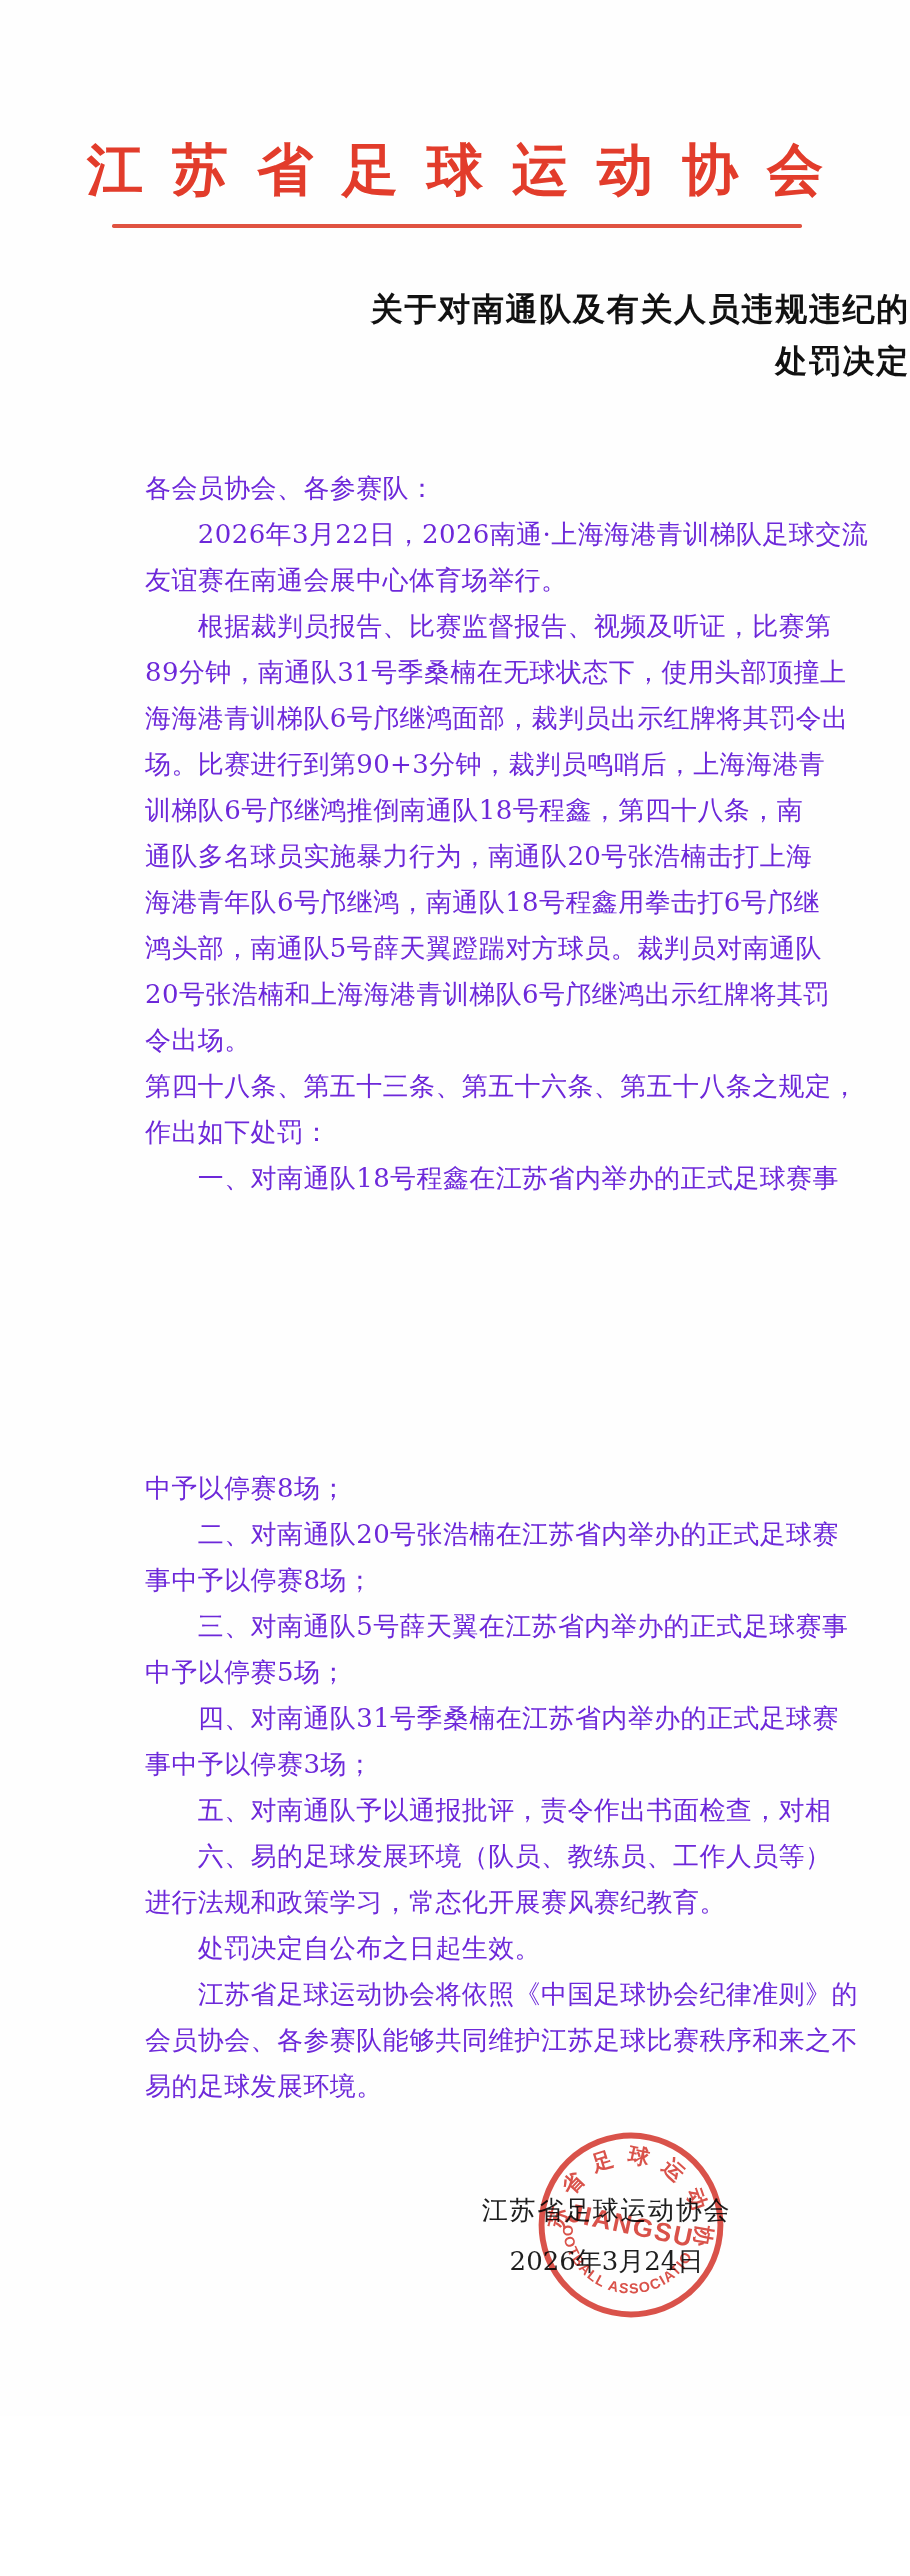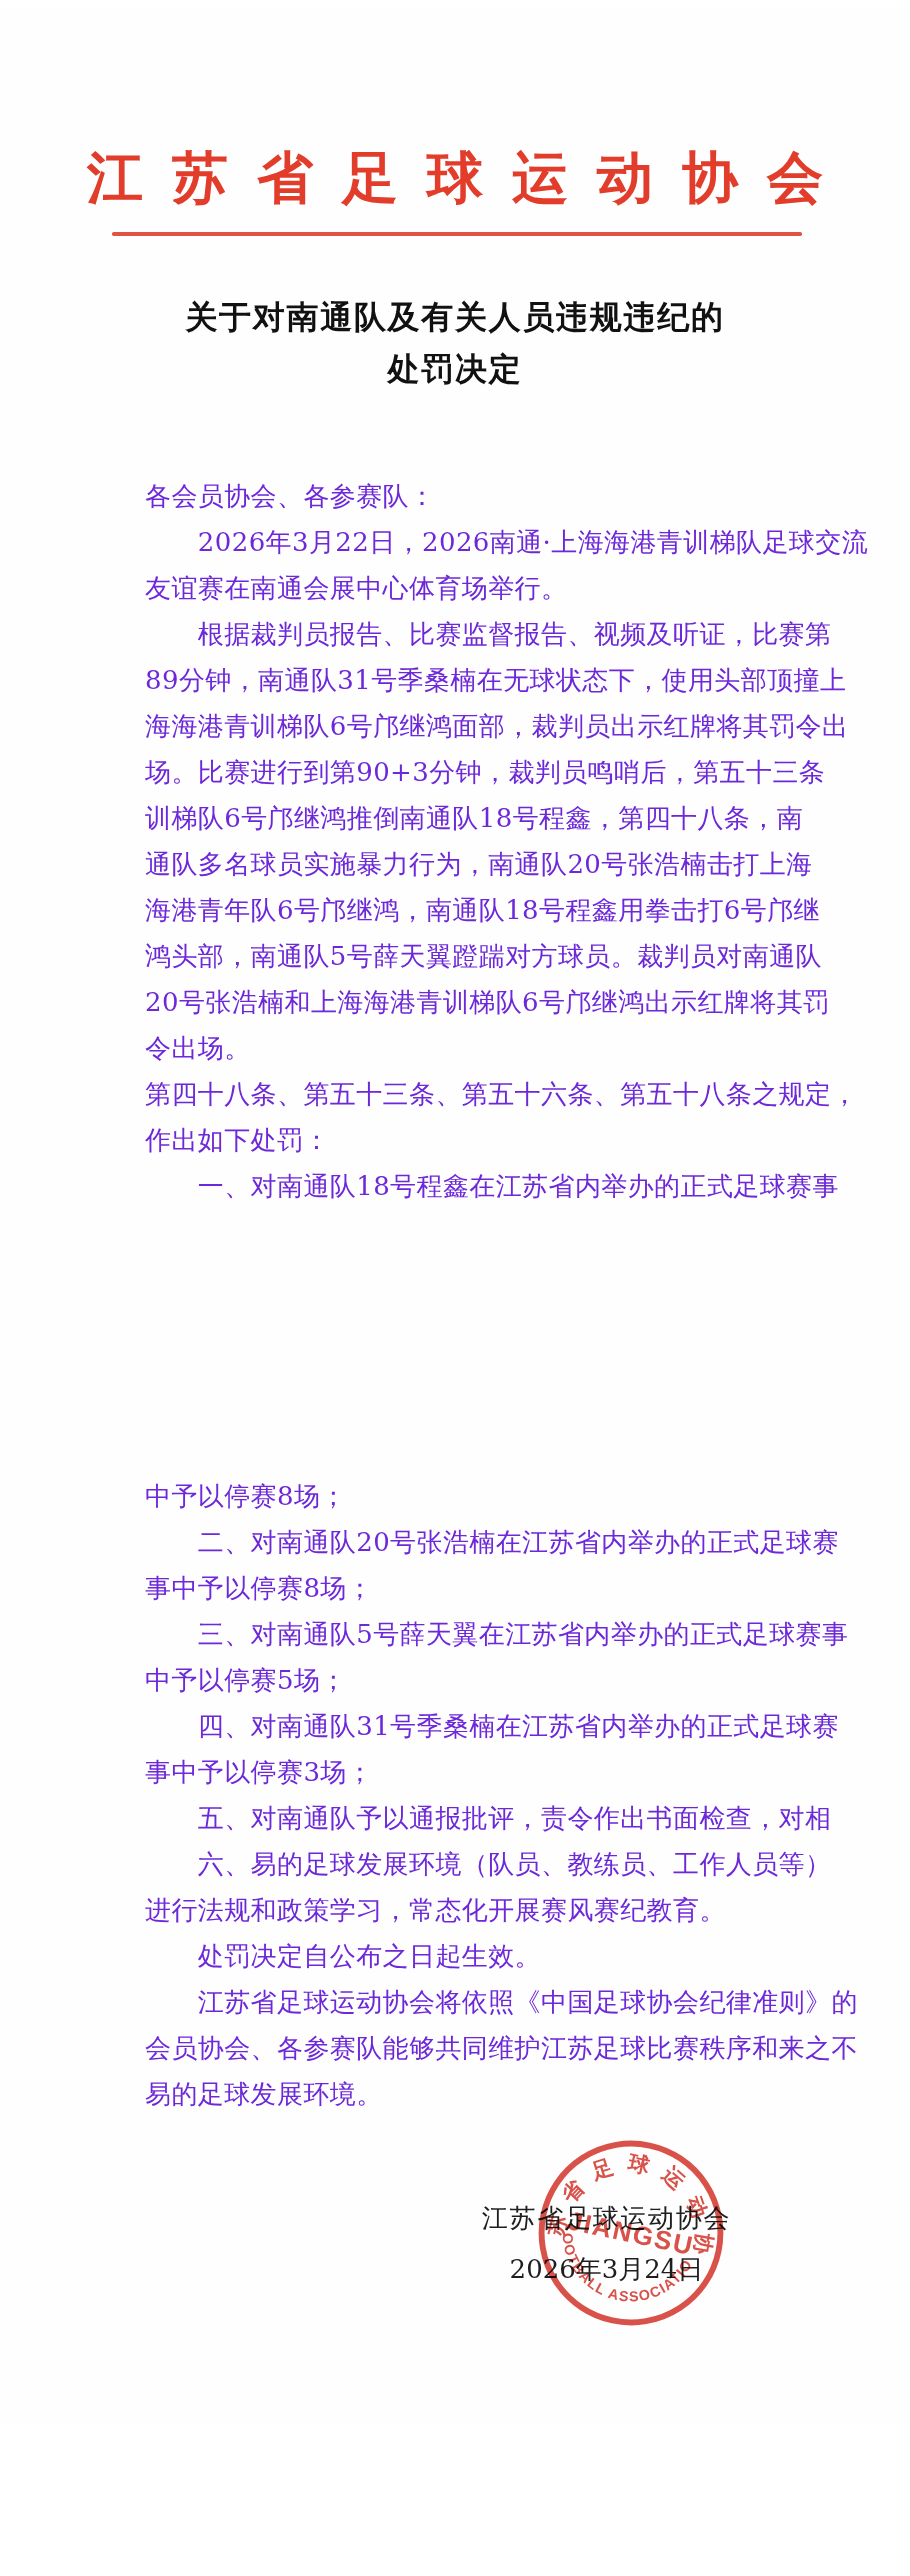--- a/index.html
+++ b/index.html
@@ -4,21 +4,21 @@
 <style>
   html, body {
     margin: 0;
     padding: 0;
     background: #ffffff;
   }
   .page {
     position: relative;
     width: 910px;
     height: 2416px;
-    margin: 8px auto;
+    margin: 0 auto;
     background: #fefefe;
     overflow: hidden;
     font-family: "DejaVu Serif", "Liberation Serif", serif;
   }
   
   .org-header {
     position: absolute;
     top: 133px;
     left: 0;
     width: 100%;
@@ -38,21 +38,21 @@
     height: 4.2px;
     background: #e05341;
     border-radius: 1.7px;
   }
   
   .doc-title {
     position: absolute;
     top: 283px;
     left: 0;
     width: 100%;
-    text-align: center;
+    text-align: right;
     color: #111111;
     font-weight: bold;
     font-size: 32px;
     line-height: 52px;
     letter-spacing: 1.7px;
   }
   
   .body-block {
     position: absolute;
     left: 145px;
@@ -127,21 +127,21 @@
     <div>处罚决定</div>
   </div>
 
   <div class="body-block body-page1">
     <div class="line">各会员协会、各参赛队：</div>
     <div class="line">　　2026年3月22日，2026南通·上海海港青训梯队足球交流</div>
     <div class="line">友谊赛在南通会展中心体育场举行。</div>
     <div class="line">　　根据裁判员报告、比赛监督报告、视频及听证，比赛第</div>
     <div class="line">89分钟，南通队31号季桑楠在无球状态下，使用头部顶撞上</div>
     <div class="line">海海港青训梯队6号邝继鸿面部，裁判员出示红牌将其罚令出</div>
-    <div class="line">场。比赛进行到第90+3分钟，裁判员鸣哨后，第五十三条</div>
+    <div class="line">场。比赛进行到第90+3分钟，裁判员鸣哨后，上海海港青</div>
     <div class="line">训梯队6号邝继鸿推倒南通队18号程鑫，第四十八条，南</div>
     <div class="line">通队多名球员实施暴力行为，南通队20号张浩楠击打上海</div>
     <div class="line">海港青年队6号邝继鸿，南通队18号程鑫用拳击打6号邝继</div>
     <div class="line">鸿头部，南通队5号薛天翼蹬踹对方球员。裁判员对南通队</div>
     <div class="line">20号张浩楠和上海海港青训梯队6号邝继鸿出示红牌将其罚</div>
     <div class="line">令出场。</div>
     <div class="line">第四十八条、第五十三条、第五十六条、第五十八条之规定，</div>
     <div class="line">作出如下处罚：</div>
     <div class="line">　　一、对南通队18号程鑫在江苏省内举办的正式足球赛事</div>
   </div>

